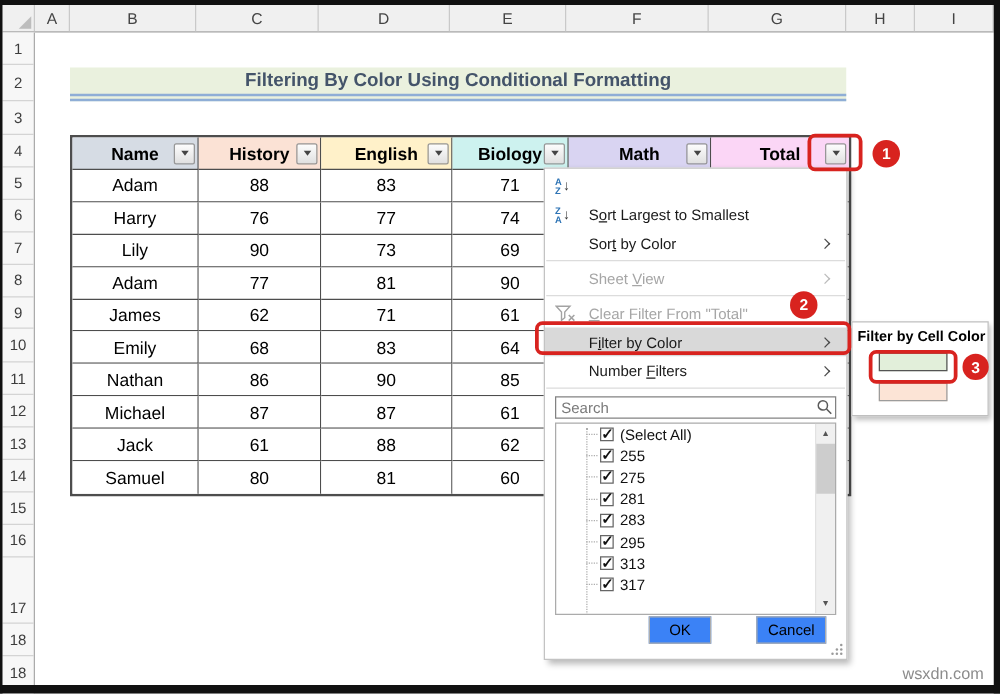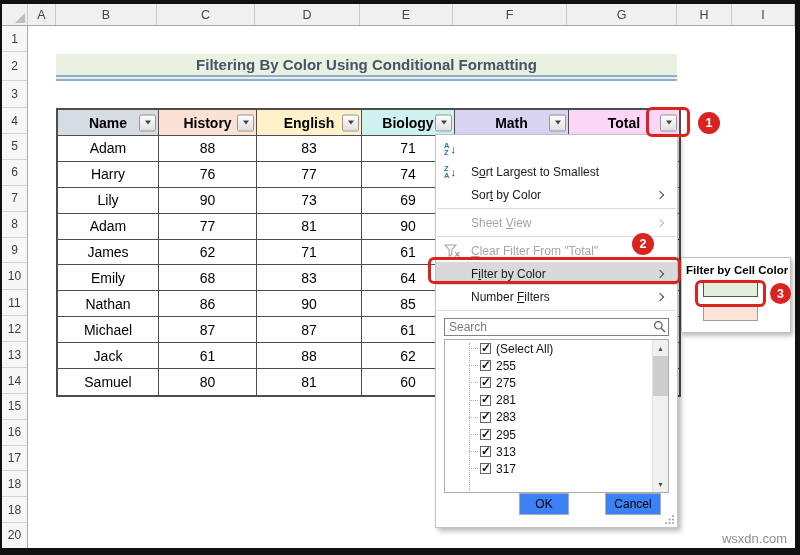--- a/index.html
+++ b/index.html
@@ -138,21 +138,21 @@
       <div class="rowcell" style="height: 25.9px;">7</div>
       <div class="rowcell" style="height: 25.9px;">8</div>
       <div class="rowcell" style="height: 25.9px;">9</div>
       <div class="rowcell" style="height: 27px;">10</div>
       <div class="rowcell" style="height: 25.9px; text-align: center;">11</div>
       <div class="rowcell" style="height: 25.9px;">12</div>
       <div class="rowcell" style="height: 25.9px;">13</div>
       <div class="rowcell" style="height: 25.9px;">14</div>
       <div class="rowcell" style="height: 25.8px;">15</div>
       <div class="rowcell" style="height: 25.8px;">16</div>
-      <div class="rowcell" style="height: 25.8px;">17</div>
+      <div class="rowcell" style="height: 25.8px; margin-top: 28px;">17</div>
       <div class="rowcell" style="height: 25.8px;">18</div>
       <div class="rowcell" style="height: 25.8px;">18</div>
       <div class="rowcell" style="height: 25.8px;">20</div>
     </div>
 
   <div id="banner" class="abs">
     <span>Filtering By Color Using Conditional Formatting</span>
   </div>
 
   <div id="tbl" class="abs">

